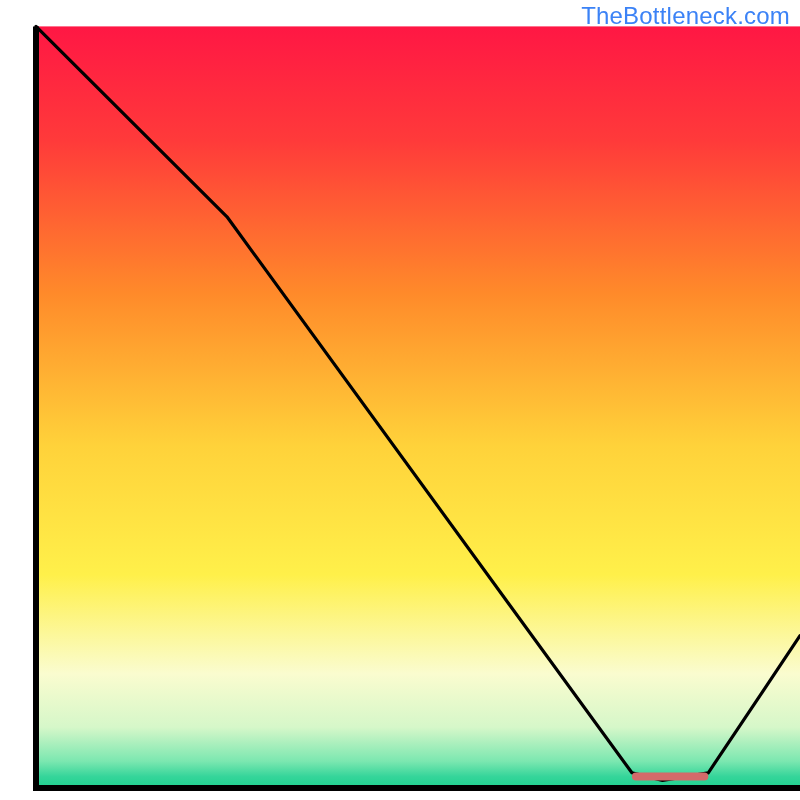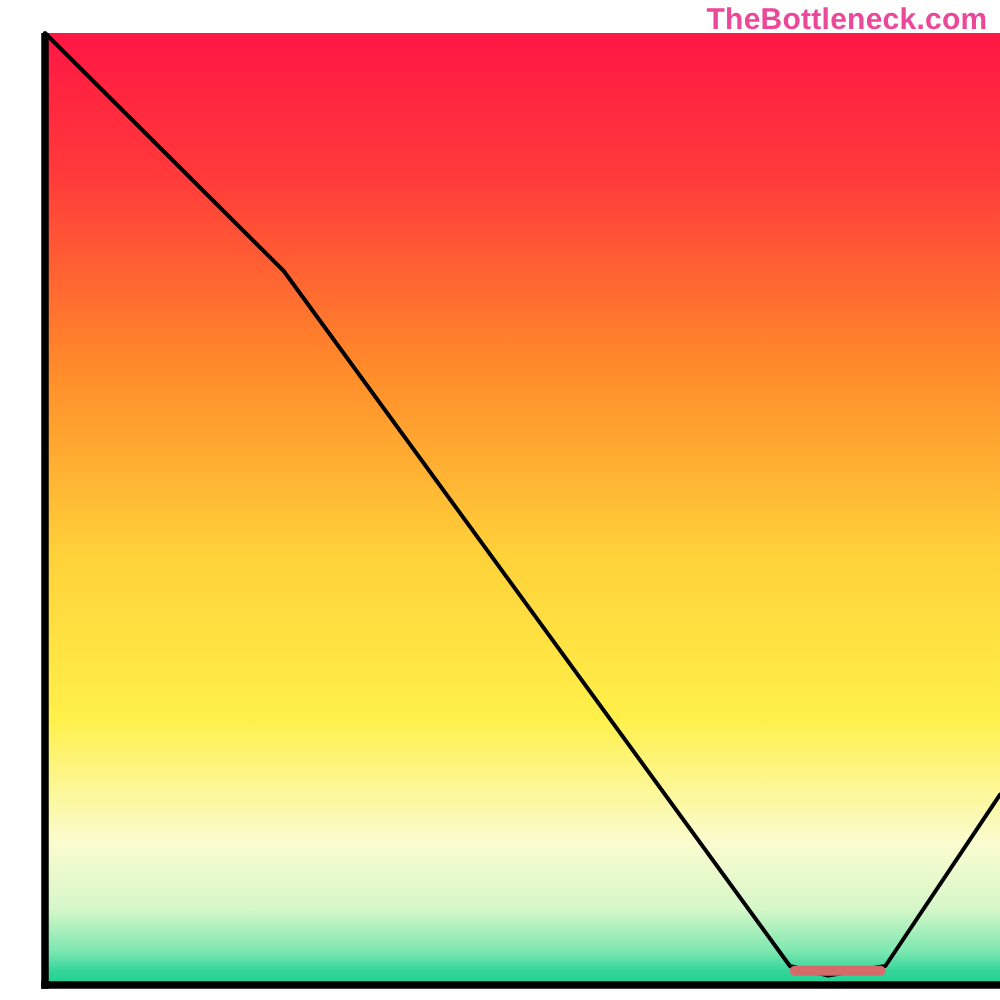--- a/index.html
+++ b/index.html
@@ -14,22 +14,22 @@
     position: relative;
     width: 800px;
     height: 800px;
     background: #ffffff;
   }
   .watermark {
     position: absolute;
     top: 2px;
     right: 10px;
     font-size: 24px;
-    color: #ec4899;
-    font-weight: 700;
+    color: #3b82f6;
+    font-weight: 400;
     letter-spacing: 0.2px;
   }
   svg.chart {
     position: absolute;
     left: 0;
     top: 0;
   }
 </style>
 </head>
 <body>

